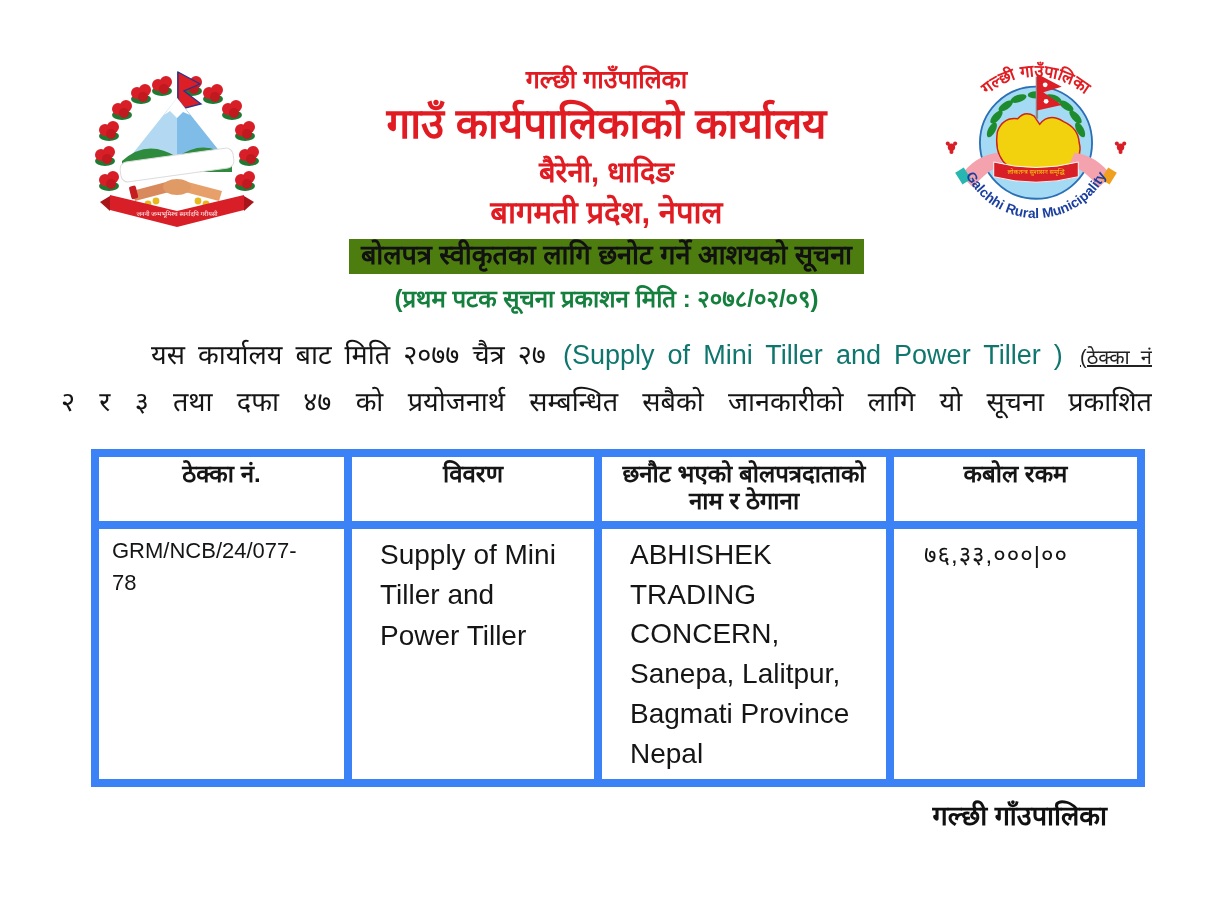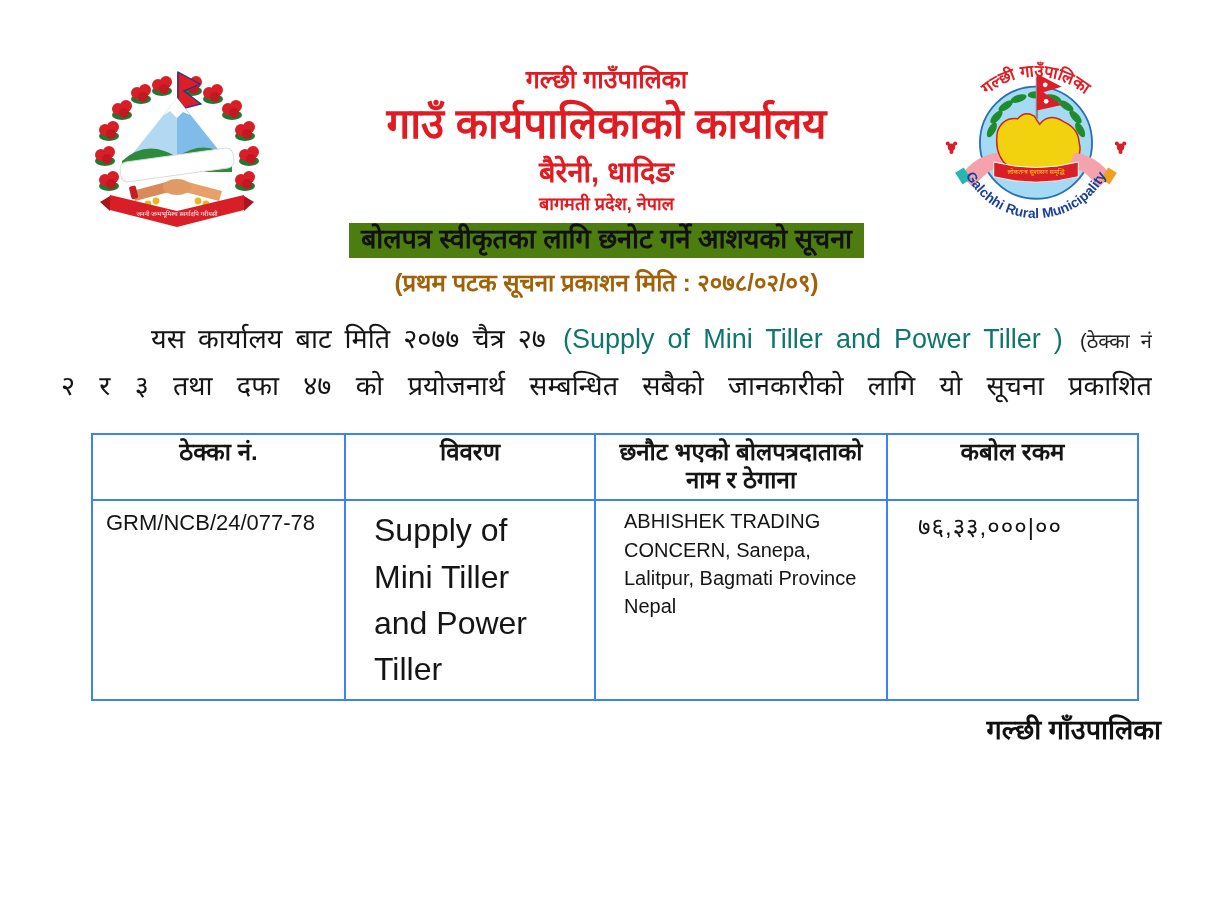--- a/index.html
+++ b/index.html
@@ -15,80 +15,80 @@
     overflow: hidden;
   }
   
   .logo-left  { position: absolute; left: 92px;  top: 60px; width: 170px; height: 168px; }
   .logo-right { position: absolute; left: 943px; top: 60px; width: 186px; height: 170px; }
   
   .letterhead { padding-top: 64px; text-align: center; }
   .lh-small   { font-size: 25px; font-weight: bold; color: #e01b22; line-height: 1.25; }
   .lh-office  { font-size: 42px; font-weight: bold; color: #e01b22; line-height: 1.2; margin-top: 4px; }
   .lh-addr    { font-size: 29px; font-weight: bold; color: #e01b22; line-height: 1.2; margin-top: 5px; }
-  .lh-prov    { font-size: 18px; font-weight: bold; color: #e01b22; line-height: 1.2; margin-top: 5px; }
+  .lh-prov    { font-size: 31px; font-weight: bold; color: #e01b22; line-height: 1.2; margin-top: 5px; }
   .notice-title-wrap { margin-top: 7px; }
   .notice-title {
     display: inline-block;
     background: #4d7c0f;
     color: #111;
     font-size: 27px;
     font-weight: bold;
     padding: 1px 12px 3px 12px;
     line-height: 1.15;
   }
-  .pub-date { font-size: 24px; font-weight: bold; margin-top: 7px; color: #a16207; }
+  .pub-date { font-size: 24px; font-weight: bold; margin-top: 7px; color: #15803d; }
   
   .body-text { margin: 18px 61px 0 61px; }
   .btx-line {
     height: 47px;
     line-height: 47px;
     font-size: 27px;
     overflow: hidden;
     text-align: justify;
     text-align-last: justify;
     white-space: nowrap;
   }
   .btx-line.last { text-align-last: left; text-align: left; }
   .btx-indent { display: inline-block; width: 66px; }
   .seg-np { color: #141414; margin-left: 24px; }
   .seg-en { color: #0f766e; margin: 0 4px; }
-  .seg-small { font-size: 20px; color: #222; }
+  .seg-small { font-size: 20px; color: #222; text-decoration: underline; }
   
   table.notice-table {
     margin: 23px 0 0 91px;
     border-collapse: collapse;
     table-layout: fixed;
     width: 1046px;
   }
   .notice-table th, .notice-table td {
-    border: 2px solid #3b82f6;
+    border: 8px solid #3b82f6;
     vertical-align: top;
   }
   .notice-table th {
     font-size: 24px;
     font-weight: bold;
     text-align: center;
     padding: 3px 4px 6px 4px;
     height: 62px;
     line-height: 1.15;
   }
   .notice-table td {
     height: 144px;
     font-size: 23px;
     padding: 6px 28px;
     line-height: 1.45;
   }
   td.cell-contract { font-size: 22px; padding-left: 13px; }
-  td.cell-desc     { font-size: 32px; }
-  td.cell-bidder   { font-size: 20px; line-height: 1.42; }
+  td.cell-desc     { font-size: 28px; }
+  td.cell-bidder   { font-size: 28px; line-height: 1.42; }
   td.cell-amount   { font-size: 24px; padding-left: 30px; padding-top: 9px; letter-spacing: 1px; }
   
   .footer-sign {
-    margin: 9px 52px 0 0;
+    margin: 9px 106px 0 0;
     text-align: right;
     font-size: 27px;
     font-weight: bold;
     color: #101010;
   }
 </style>
 </head>
 <body>
 
 <div class="page">

